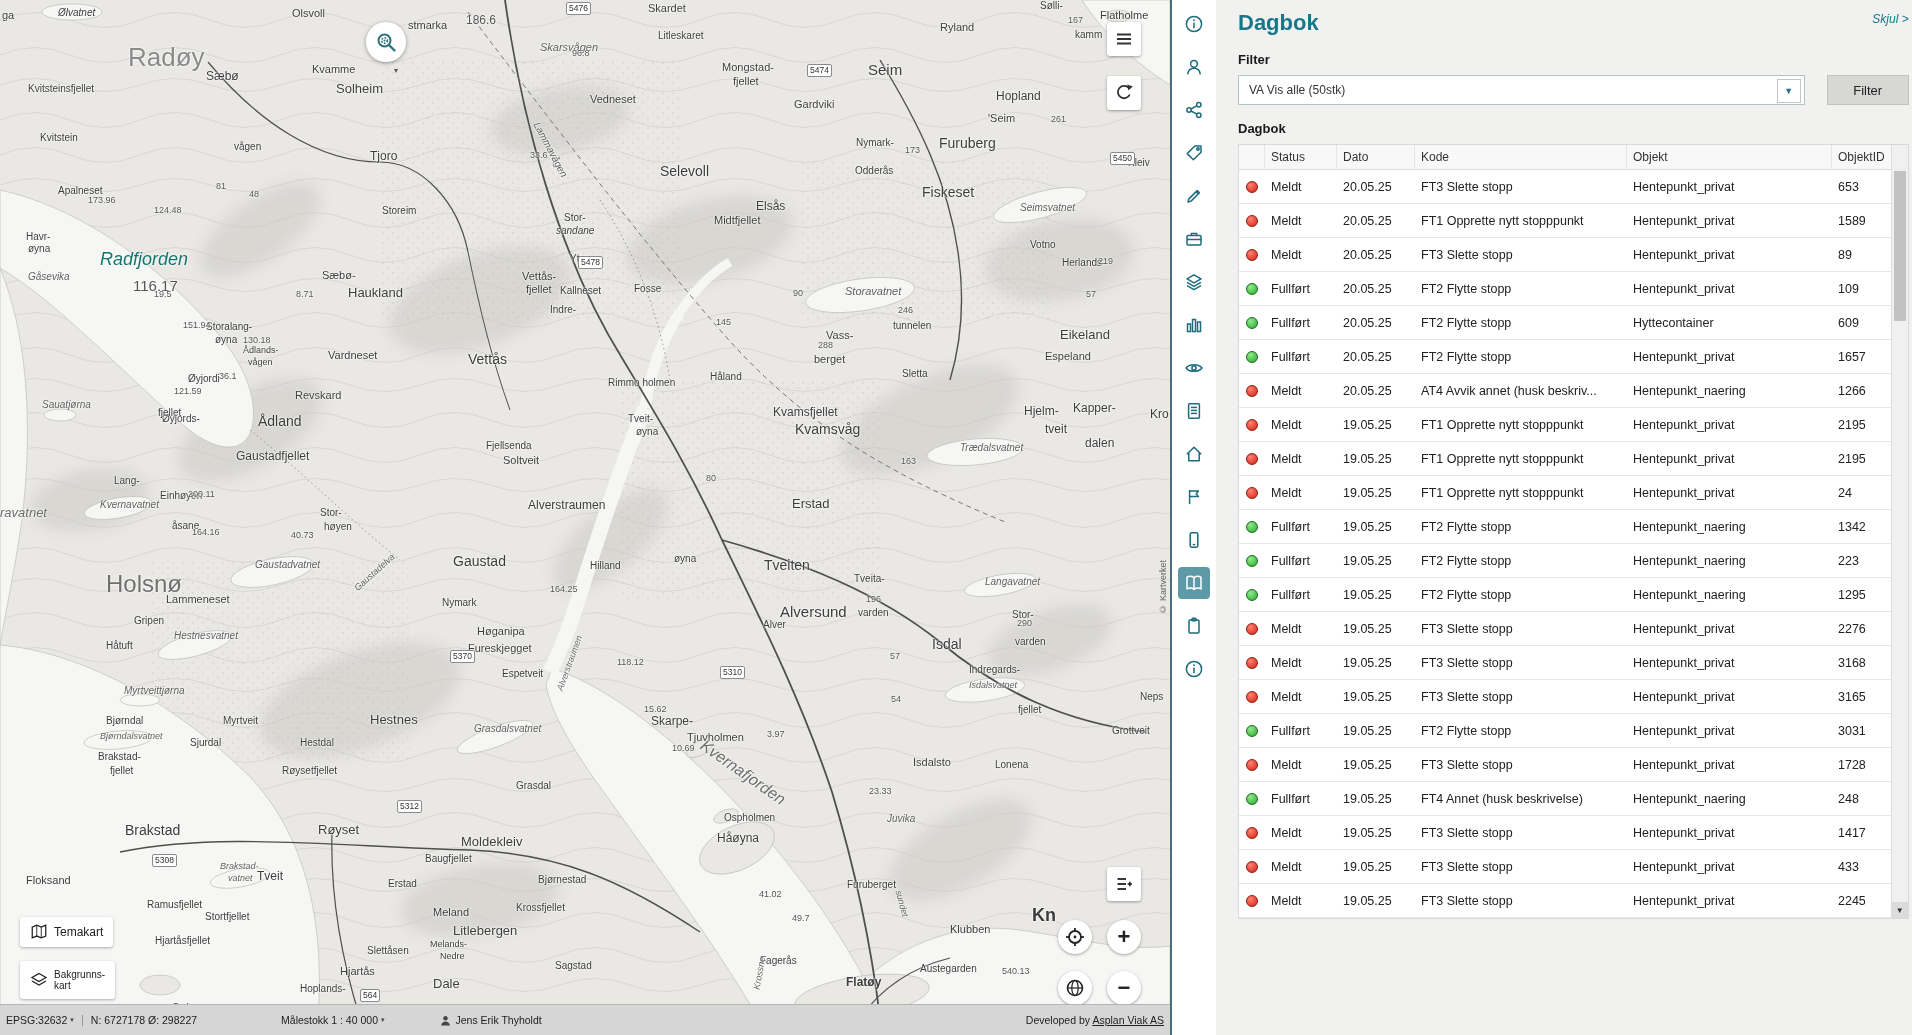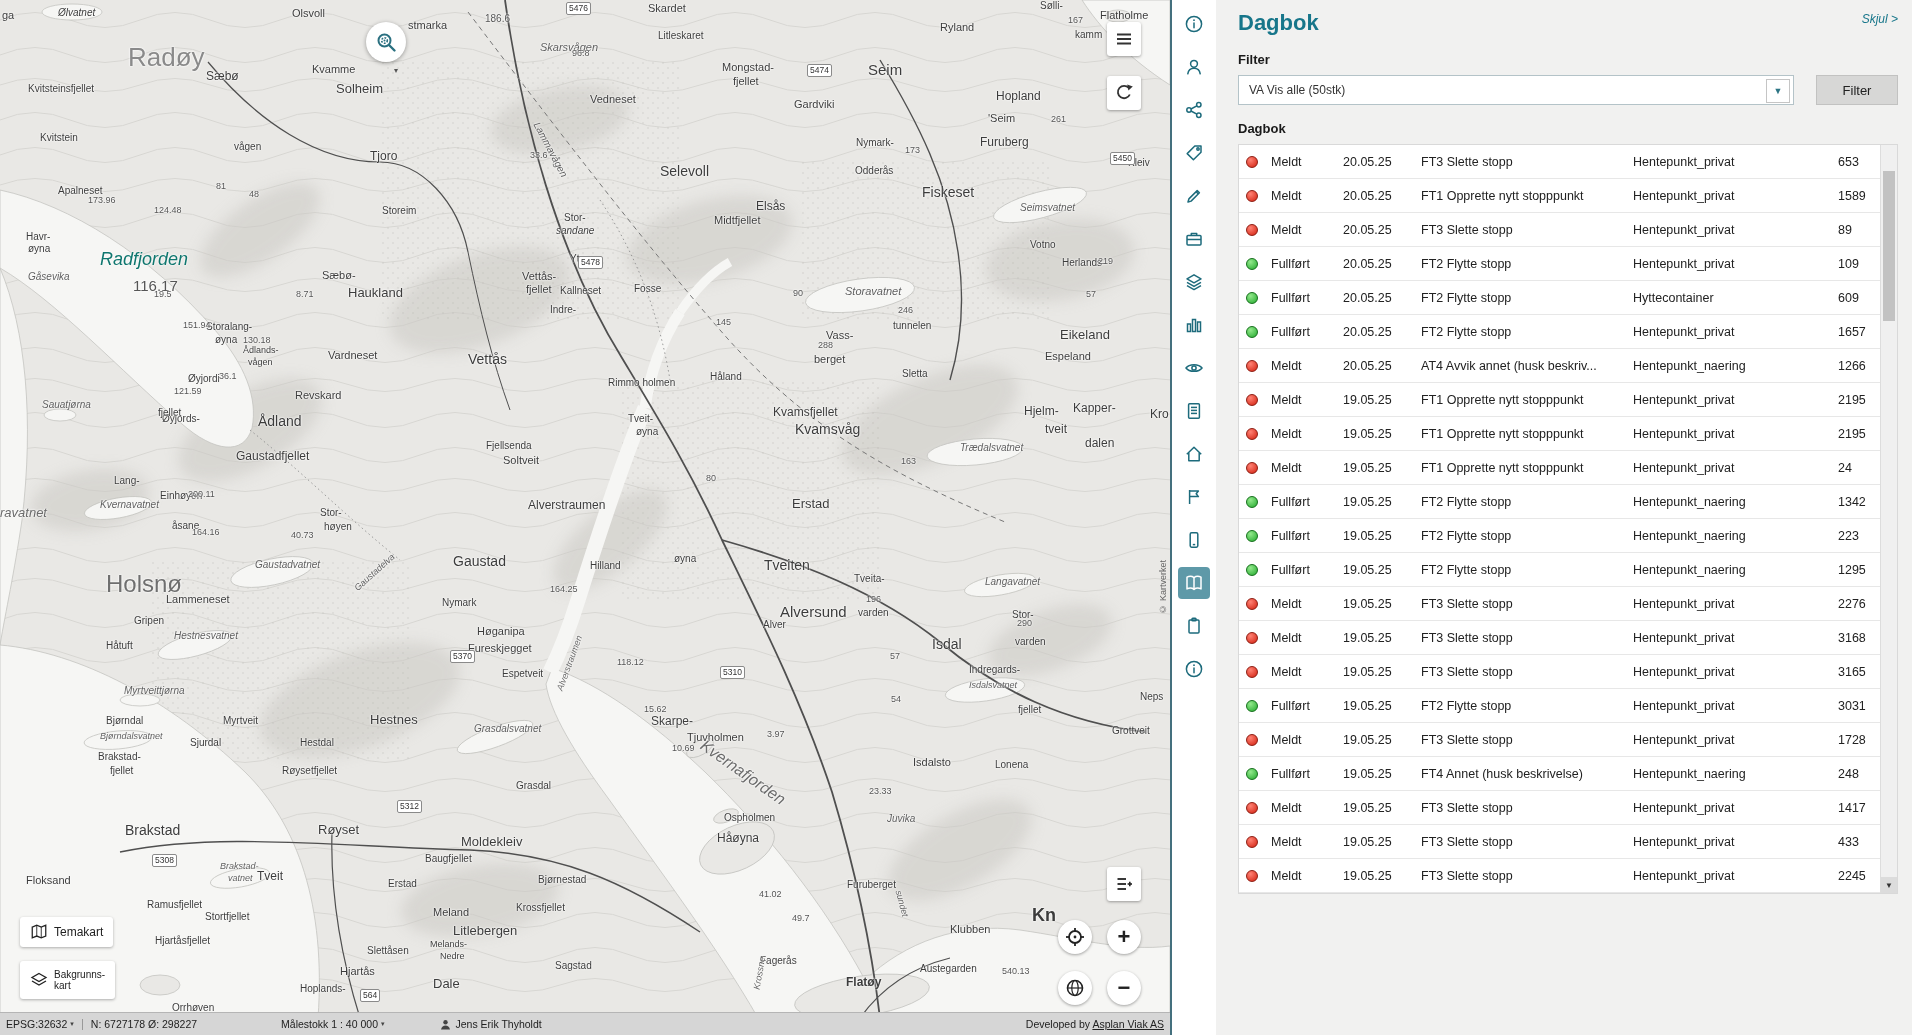--- a/index.html
+++ b/index.html
@@ -36,21 +36,21 @@
   #btn-zoomin{right:29px;bottom:81px;font-size:22px;font-weight:bold;}
   #btn-globe{right:78px;bottom:30px;}
   #btn-zoomout{right:29px;bottom:30px;font-size:22px;font-weight:bold;}
 
   #btn-temakart{position:absolute;left:20px;bottom:88px;height:30px;padding:0 10px;background:#fff;border-radius:3px;
                 box-shadow:0 1px 3px rgba(0,0,0,.3);display:flex;align-items:center;gap:6px;font-size:12px;color:#222;cursor:pointer;}
   #btn-bakgrunn{position:absolute;left:20px;bottom:36px;height:38px;padding:0 10px;background:#fff;border-radius:3px;
                 box-shadow:0 1px 3px rgba(0,0,0,.3);display:flex;align-items:center;gap:6px;font-size:10px;color:#222;cursor:pointer;}
   .pre{white-space:pre-line;line-height:1.15;}
 
-  #statusbar{position:absolute;left:0;right:0;bottom:0;height:23px;background:#d6d6d6;border-top:1px solid #b5b5b5;
+  #statusbar{position:absolute;left:0;right:0;bottom:0;height:31px;background:#d6d6d6;border-top:1px solid #b5b5b5;
              display:flex;align-items:center;font-size:10.5px;color:#222;padding:0 6px;box-sizing:border-box;justify-content:flex-end;}
   .sb-item{display:flex;align-items:center;gap:3px;cursor:pointer;}
   .sb-caret{font-size:7px;color:#444;}
   .sb-sep{width:1px;height:11px;background:#999;margin:0 8px;}
   .sb-scale{margin-left:84px;}
   .sb-user{margin-left:56px;display:flex;align-items:center;gap:4px;}
   .sb-dev{margin-left:auto;}
   .sb-dev a{color:#222;text-decoration:underline;cursor:pointer;}
 
   
@@ -210,21 +210,21 @@
         <span class="map-label" style="left: 128px; top: 44px; font-size: 26px; color: rgb(138, 138, 138);">Radøy</span>
         <span class="map-label" style="left: 312px; top: 64px; font-size: 11px;">Kvamme</span>
         <span class="map-label" style="left: 206px; top: 70px; font-size: 12px;">Sæbø</span>
         <span class="map-label" style="left: 336px; top: 82px; font-size: 13px;">Solheim</span>
         <span class="map-label" style="left: 722px; top: 62px; font-size: 11px;">Mongstad-</span>
         <span class="map-label" style="left: 733px; top: 76px; font-size: 11px;">fjellet</span>
         <span class="map-label" style="left: 868px; top: 62px; font-size: 15px;">Seim</span>
         <span class="map-label" style="left: 940px; top: 22px; font-size: 11px;">Ryland</span>
         <span class="map-label" style="left: 996px; top: 90px; font-size: 12px;">Hopland</span>
         <span class="map-label" style="left: 988px; top: 113px; font-size: 11px;">'Seim</span>
-        <span class="map-label" style="left: 980px; top: 136px; font-size: 12px;">Furuberg</span>
+        <span class="map-label" style="left: 939px; top: 136px; font-size: 14px;">Furuberg</span>
         <span class="map-label" style="left: 794px; top: 99px; font-size: 11px;">Gardviki</span>
         <span class="map-label" style="left: 590px; top: 94px; font-size: 11px;">Vedneset</span>
         <span class="map-label" style="left: 28px; top: 84px; font-size: 10px;">Kvitsteinsfjellet</span>
         <span class="map-label" style="left: 40px; top: 133px; font-size: 10px;">Kvitstein</span>
         <span class="map-label" style="left: 234px; top: 142px; font-size: 10px;">vågen</span>
         <span class="map-label" style="left: 370px; top: 150px; font-size: 12px;">Tjoro</span>
         <span class="map-label" style="left: 536px; top: 118px; font-size: 10px; font-style: italic; color: rgb(95, 95, 95); transform: rotate(62deg);">Lammavågen</span>
         <span class="map-label" style="left: 856px; top: 138px; font-size: 10px;">Nymark-</span>
         <span class="map-label" style="left: 855px; top: 166px; font-size: 10px;">Odderås</span>
         <span class="map-label" style="left: 382px; top: 206px; font-size: 10px;">Storeim</span>
@@ -368,21 +368,21 @@
         <span class="map-label" style="left: 172px; top: 1003px; font-size: 10px;">Orrhøven</span>
         <span class="map-label" style="left: 1140px; top: 692px; font-size: 10px;">Neps</span>
         <span class="map-label" style="left: 1128px; top: 158px; font-size: 10px;">Kleiv</span>
         <span class="map-label" style="left: 985px; top: 577px; font-size: 10px; font-style: italic; color: rgb(95, 95, 95);">Langavatnet</span>
         <span class="map-label" style="left: 854px; top: 574px; font-size: 10px;">Tveita-</span>
         <span class="map-label" style="left: 858px; top: 608px; font-size: 10px;">varden</span>
         <span class="map-label" style="left: 1012px; top: 610px; font-size: 10px;">Stor-</span>
         <span class="map-label" style="left: 1015px; top: 637px; font-size: 10px;">varden</span>
         <span class="map-label" style="left: 898px; top: 886px; font-size: 9px; font-style: italic; color: rgb(95, 95, 95); transform: rotate(75deg);">sundet</span>
         <span class="map-label" style="left: 757px; top: 985px; font-size: 9px; font-style: italic; color: rgb(95, 95, 95); transform: rotate(-80deg);">Krossne</span>
-        <span class="map-label" style="left: 466px; top: 14px; font-size: 10px; color: rgb(85, 85, 85); margin-left: 19px;">186.6</span>
+        <span class="map-label" style="left: 466px; top: 14px; font-size: 12px; color: rgb(85, 85, 85);">186.6</span>
         <span class="map-label" style="left: 572px; top: 49px; font-size: 9px; color: rgb(85, 85, 85);">96.8</span>
         <span class="map-label" style="left: 1068px; top: 16px; font-size: 9px; color: rgb(85, 85, 85);">167</span>
         <span class="map-label" style="left: 1051px; top: 115px; font-size: 9px; color: rgb(85, 85, 85);">261</span>
         <span class="map-label" style="left: 530px; top: 151px; font-size: 9px; color: rgb(85, 85, 85);">33.6</span>
         <span class="map-label" style="left: 905px; top: 146px; font-size: 9px; color: rgb(85, 85, 85);">173</span>
         <span class="map-label" style="left: 154px; top: 206px; font-size: 9px; color: rgb(85, 85, 85);">124.48</span>
         <span class="map-label" style="left: 88px; top: 196px; font-size: 9px; color: rgb(85, 85, 85);">173.96</span>
         <span class="map-label" style="left: 133px; top: 254px; font-size: 15px; color: rgb(85, 85, 85); margin-top: 24px;">116.17</span>
         <span class="map-label" style="left: 183px; top: 321px; font-size: 9px; color: rgb(85, 85, 85);">151.94</span>
         <span class="map-label" style="left: 243px; top: 336px; font-size: 9px; color: rgb(85, 85, 85);">130.18</span>
@@ -644,20 +644,28 @@
       <div class="dropdown">
         <span>VA Vis alle (50stk)</span>
         <span class="dd-btn">▼</span>
       </div>
       <div class="btn filter-btn">Filter</div>
     </div>
 
     <div class="section-label">Dagbok</div>
 
     <div class="table-wrap">
+      <div class="thead">
+        <span class="cell c-dot"></span>
+        <span class="cell c-status">Status</span>
+        <span class="cell c-date">Dato</span>
+        <span class="cell c-code">Kode</span>
+        <span class="cell c-obj">Objekt</span>
+        <span class="cell c-id">ObjektID</span>
+      </div>
       <div class="tbody">
         <div class="trow">
             <span class="cell c-dot">
               <span class="dot red"></span>
             </span>
             <span class="cell c-status">Meldt</span>
             <span class="cell c-date">20.05.25</span>
             <span class="cell c-code">FT3 Slette stopp</span>
             <span class="cell c-obj">Hentepunkt_privat</span>
             <span class="cell c-id">653</span>

